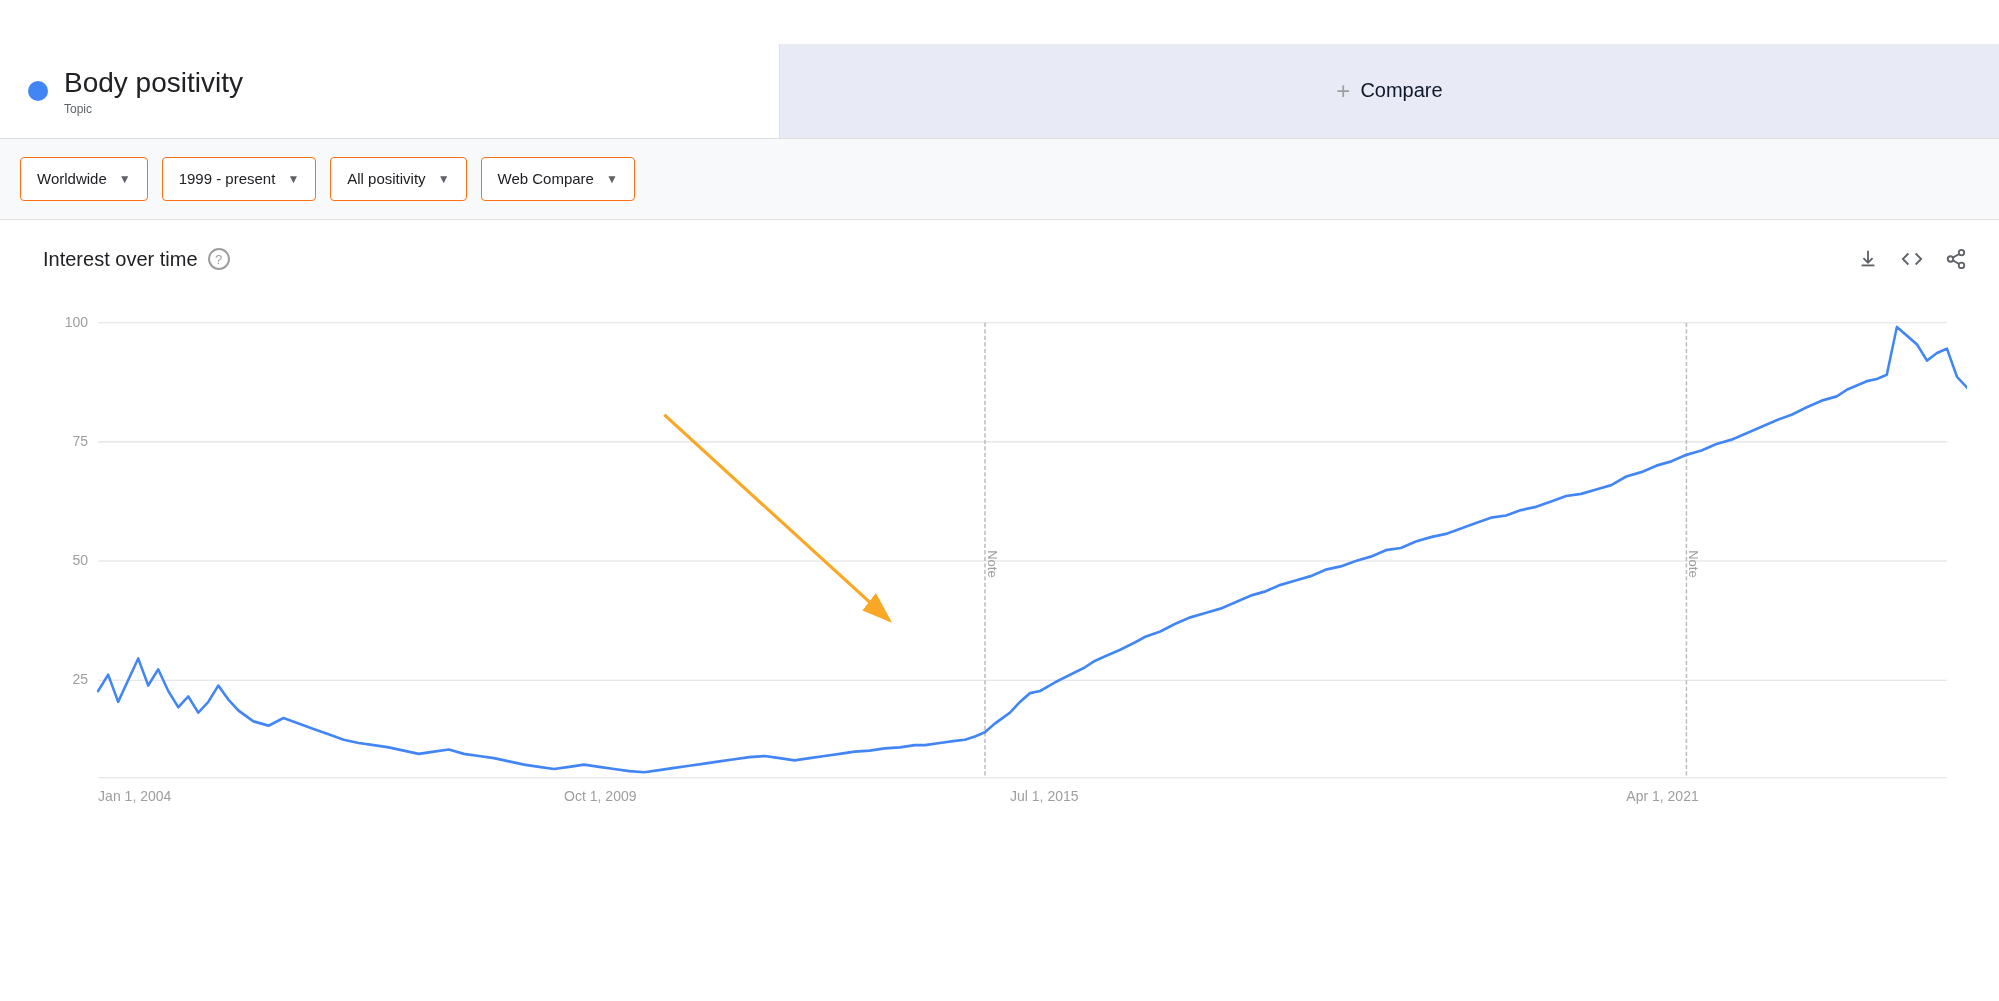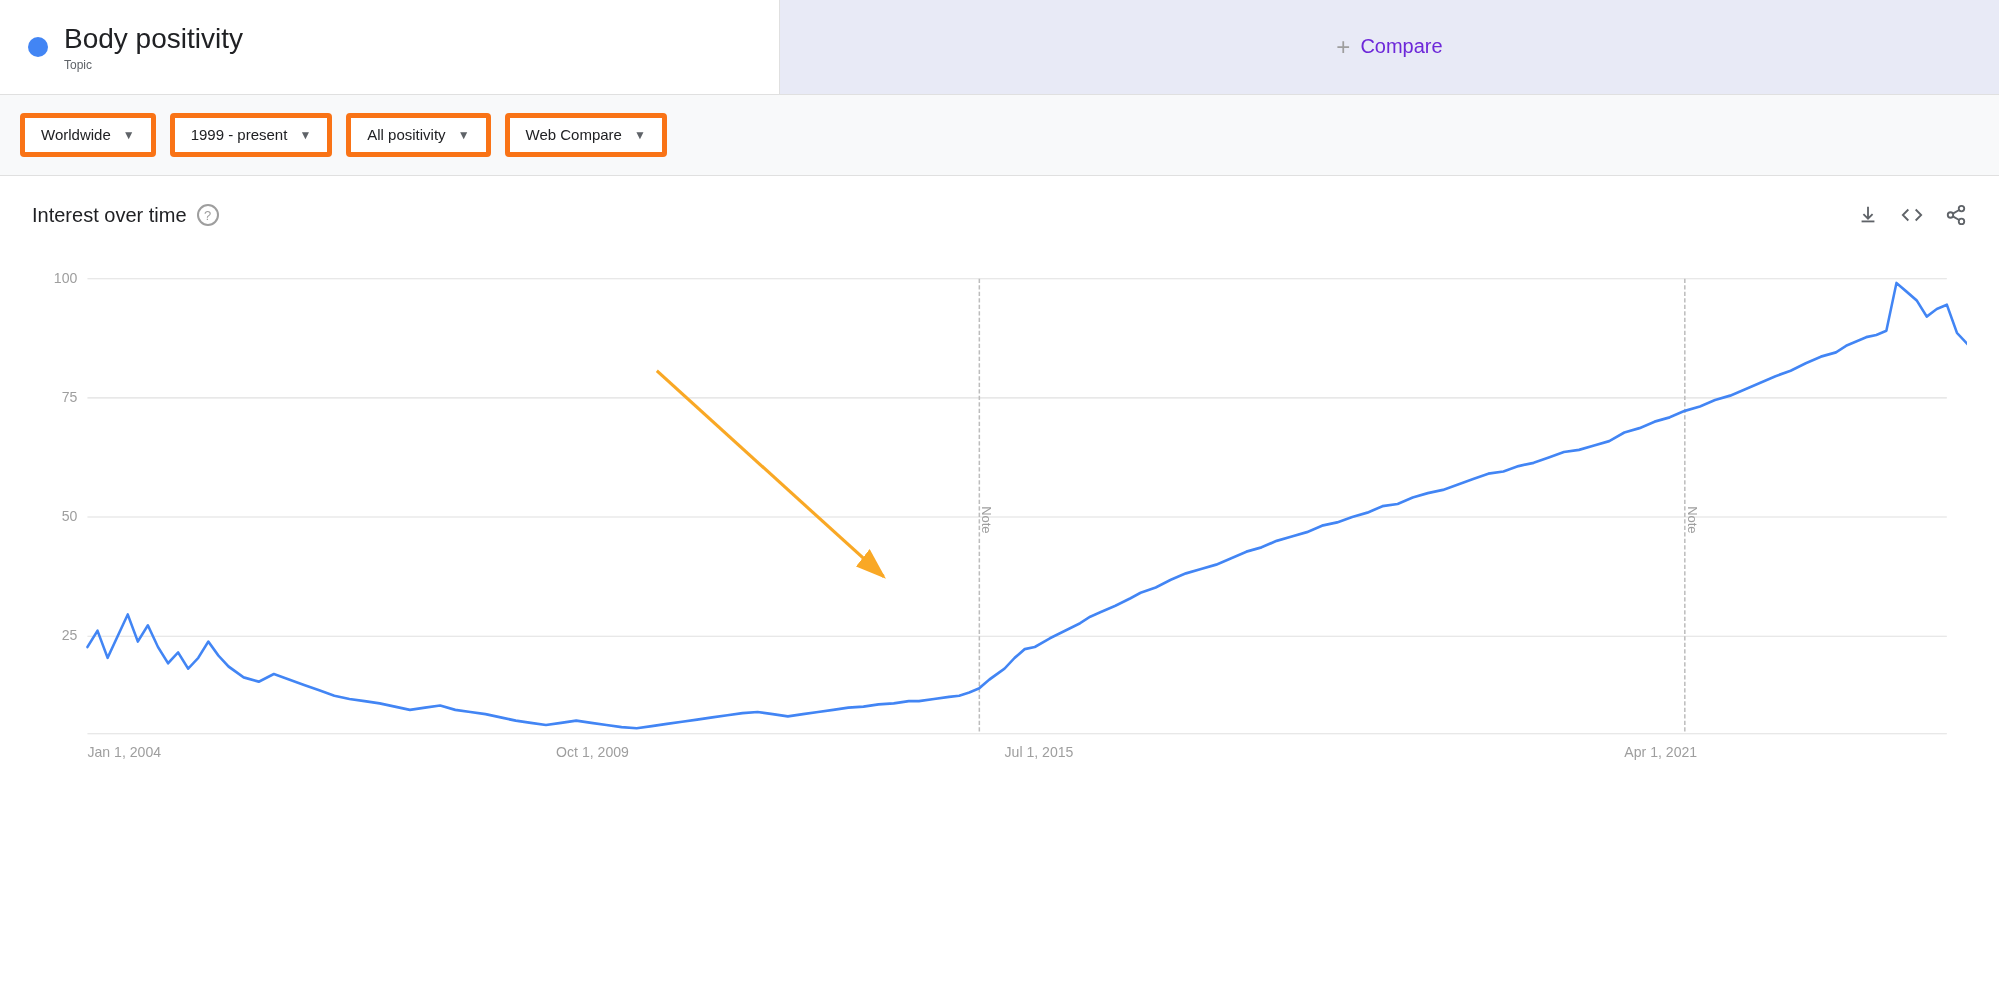--- a/index.html
+++ b/index.html
@@ -10,20 +10,21 @@
       width: 1999px;
       min-height: 1001px;
     }
 
     
     .top-bar {
       display: flex;
       align-items: stretch;
       border-bottom: 1px solid #e0e0e0;
       padding: 0;
+      margin-top: 44px;
     }
 
     .search-term-box {
       flex: 0 0 780px;
       padding: 22px 28px;
       border-right: 1px solid #e0e0e0;
       display: flex;
       align-items: center;
       gap: 16px;
     }
@@ -59,57 +60,57 @@
       cursor: pointer;
     }
 
     .compare-box .plus-icon {
       font-size: 24px;
       color: #9e9e9e;
     }
 
     .compare-box .compare-label {
       font-size: 20px;
-      color: #6d28d9;
+      color: #0f172a;
       font-weight: 400;
     }
 
     
     .filter-bar {
       display: flex;
       align-items: center;
       gap: 14px;
       padding: 18px 20px;
       background: #f8f9fa;
       border-bottom: 1px solid #e0e0e0;
     }
 
     .filter-dropdown {
       display: flex;
       align-items: center;
       gap: 8px;
-      border: 5px solid #f97316;
+      border: 1px solid #f97316;
       border-radius: 4px;
       padding: 10px 16px;
       background: #fff;
       font-size: 15px;
       color: #202124;
       cursor: pointer;
       height: 44px;
     }
 
     .filter-dropdown .arrow {
       font-size: 12px;
       color: #5f6368;
       margin-left: 4px;
     }
 
     
     .chart-section {
-      padding: 28px 32px 20px 32px;
+      padding: 28px 32px 20px 43px;
       background: #fff;
     }
 
     .chart-header {
       display: flex;
       align-items: center;
       justify-content: space-between;
       margin-bottom: 30px;
     }
 

